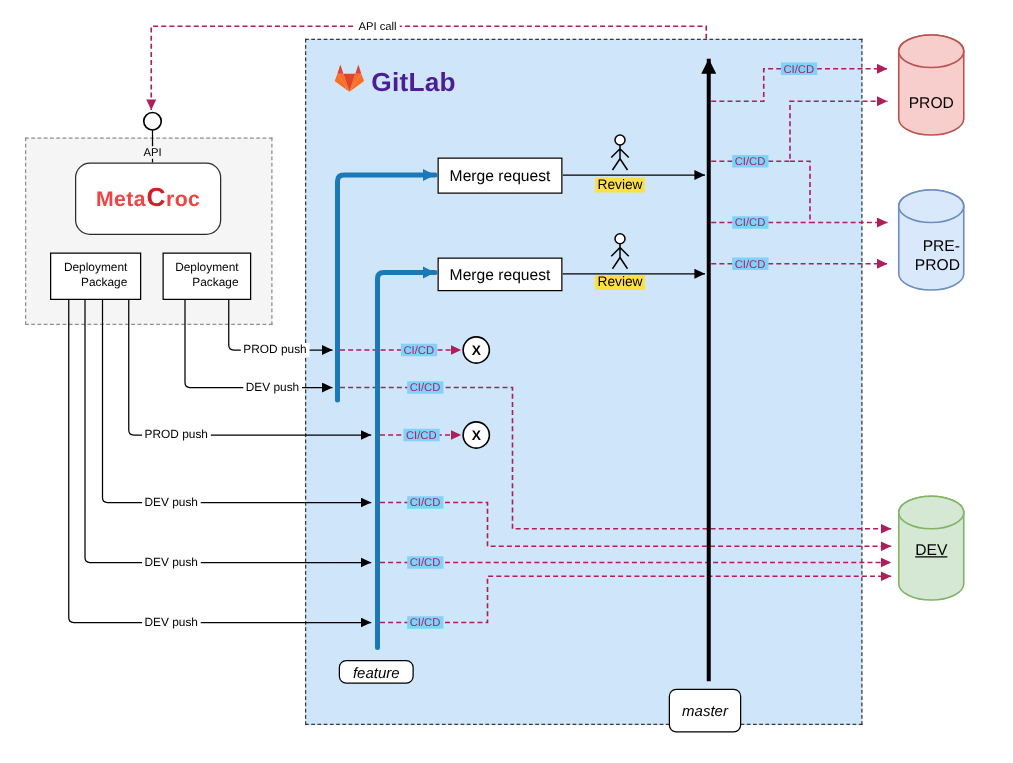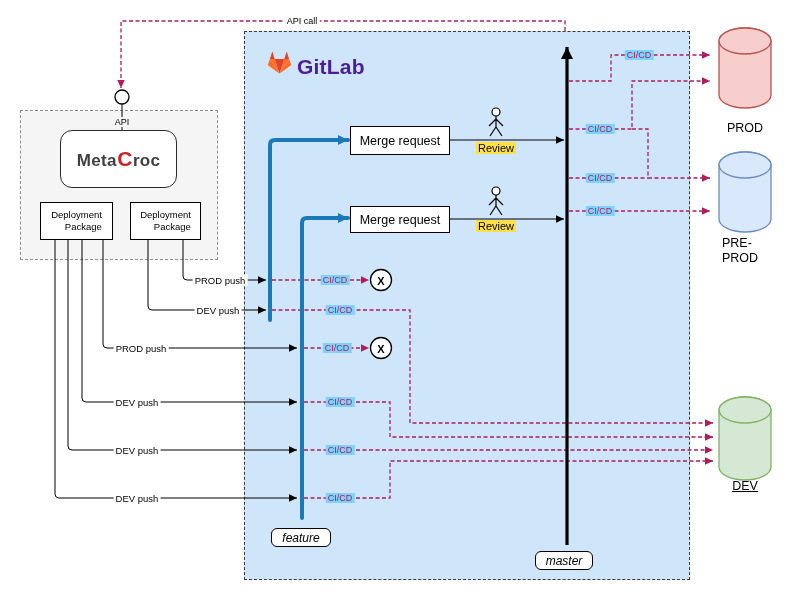--- a/index.html
+++ b/index.html
@@ -15,34 +15,34 @@
   
   .node{position:absolute;box-sizing:border-box;background:#fff;border:1px solid #000;
         display:flex;align-items:center;justify-content:center;text-align:right;}
   #metacroc-box{left:60px;top:130px;width:117px;height:58px;border:1.5px solid #2b2b2b;border-radius:12px;}
   #dp1{left:40px;top:202px;width:73px;height:38px;font-size:9.5px;line-height:1.3;}
   #dp2{left:130px;top:202px;width:71px;height:38px;font-size:9.5px;line-height:1.3;}
   #mr1{left:350px;top:126px;width:100px;height:29px;font-size:12.5px;}
   #mr2{left:350px;top:206px;width:100px;height:27px;font-size:12.5px;}
   .branch-tag{border-radius:6px;border:1.2px solid #000;font-size:12px;font-style:italic;}
   #feature-tag{left:271px;top:528px;width:60px;height:19px;}
-  #master-tag{left:535px;top:551px;width:58px;height:19px;}
+  #master-tag{left:535px;top:551px;width:58px;height:35px;}
   
   .lbl{position:absolute;transform:translate(-50%,-50%);white-space:nowrap;padding:0 2px;}
   .sm{font-size:9px;}
   .push-lbl{font-size:9.5px;background:#fff;}
   .cicd{font-size:9px;color:#ad1e5a;background:#7dd3fc;}
   .review-lbl{font-size:11px;background:#fde047;}
-  .env-lbl{font-size:12.5px;background:transparent;transform:translate(-50%,-50%);text-align:left;margin-top:46px;}
+  .env-lbl{font-size:12.5px;background:transparent;transform:translate(-50%,-50%);text-align:right;}
   .x-lbl{font-size:11px;font-weight:bold;background:transparent;}
   
   #gitlab-logo{left:266px;top:45px;display:flex;align-items:center;gap:4px;}
   #gitlab-title{font-size:21px;font-weight:bold;color:#4c1d95;letter-spacing:0.2px;margin-top:10px;}
   
-  .croc-word{font-size:17px;font-weight:bold;color:#404040;letter-spacing:0.3px;}
+  .croc-word{font-size:17px;font-weight:bold;color:#ef4444;letter-spacing:0.3px;}
   .croc-c{font-size:21px;font-weight:800;color:#cc2127;margin:0 0.5px;}
 </style>
 </head>
 <body>
 
 <div id="stage">
 
   <div class="frame" id="gray-box"></div>
   <div class="frame" id="gitlab-box"></div>
 

